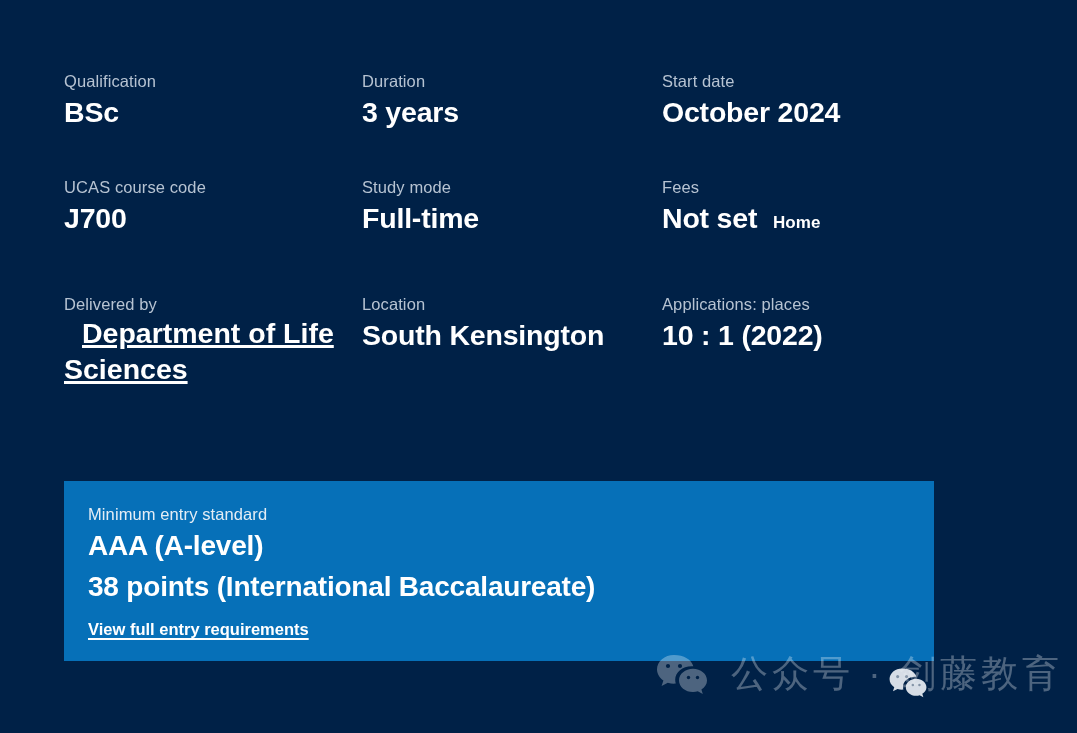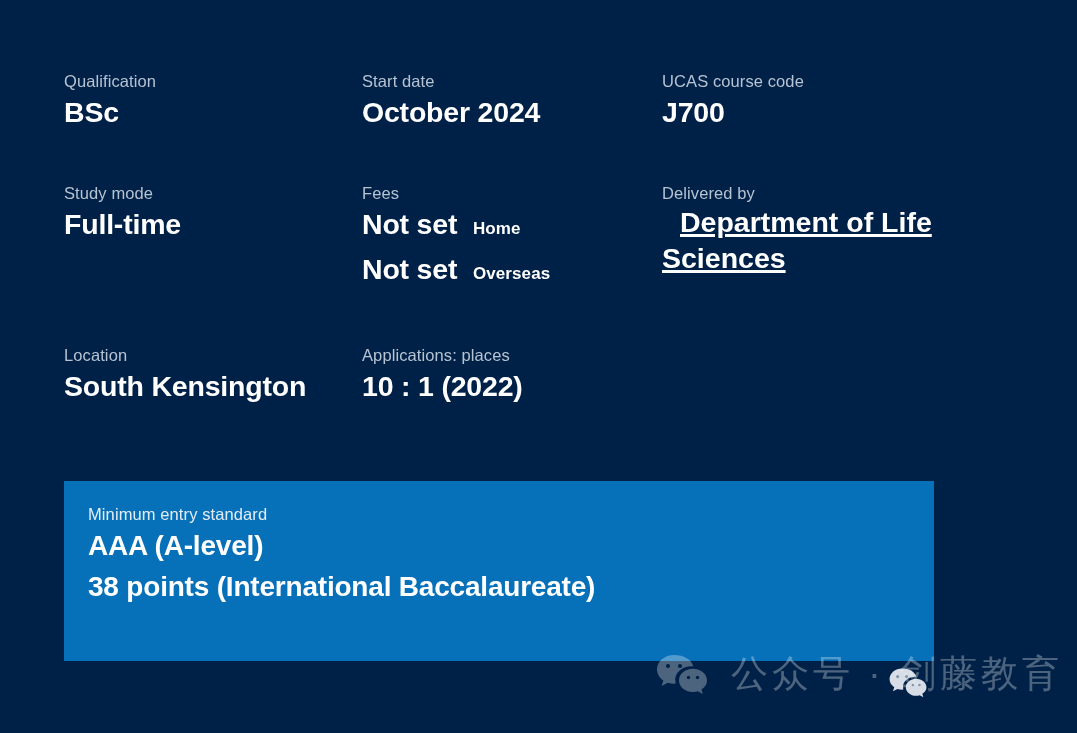--- a/index.html
+++ b/index.html
@@ -167,36 +167,39 @@
 
 <div class="page">
 
   <div class="facts-grid">
 
     <div class="fact row-1">
       <div class="fact-label">Qualification</div>
       <div class="fact-value">BSc</div>
     </div>
     <div class="fact row-1">
+      <div class="fact-label">Duration</div>
+      <div class="fact-value">3 years</div>
+    </div>
+    <div class="fact row-1">
       <div class="fact-label">Start date</div>
       <div class="fact-value">October 2024</div>
     </div>
 
     <div class="fact row-2">
       <div class="fact-label">UCAS course code</div>
       <div class="fact-value">J700</div>
     </div>
     <div class="fact row-2">
       <div class="fact-label">Study mode</div>
       <div class="fact-value">Full-time</div>
     </div>
     <div class="fact row-2">
       <div class="fact-label">Fees</div>
       <div class="fact-value"><span>Not set</span> <span class="qualifier">Home</span></div>
-      <div class="fact-value"><span>Not set</span> <span class="qualifier">Overseas</span></div>
     </div>
 
     <div class="fact">
       <div class="fact-label">Delivered by</div>
       <div class="fact-value-wrap"><a class="fact-link">Department of Life Sciences</a></div>
     </div>
     <div class="fact">
       <div class="fact-label">Location</div>
       <div class="fact-value">South Kensington</div>
     </div>
@@ -204,20 +207,21 @@
       <div class="fact-label">Applications: places</div>
       <div class="fact-value">10 : 1 (2022)</div>
     </div>
 
   </div>
 
   <div class="entry-panel">
     <div class="entry-label">Minimum entry standard</div>
     <div class="entry-value">AAA (A-level)</div>
     <div class="entry-value">38 points (International Baccalaureate)</div>
+    <a class="entry-link">View full entry requirements</a>
   </div>
 
   <div class="watermark-big">
     <span>
       <svg class="wechat-icon" width="54" height="42" viewBox="0 0 54 42" fill="none">
         <path d="M19 2C9.6 2 2 8.4 2 16.3c0 4.5 2.5 8.5 6.4 11.2L6.6 33l6.2-3.2c2 .6 4.1.9 6.2.9 .6 0 1.2 0 1.8-.1 -.4-1.2-.6-2.5-.6-3.8 0-7.5 7.3-13.6 16.3-13.6 .6 0 1.2 0 1.8.1C36.7 6.6 28.7 2 19 2Z" fill="#ffffff"></path>
         <circle cx="13" cy="13" r="2.1" fill="#002147"></circle>
         <circle cx="25" cy="13" r="2.1" fill="#002147"></circle>
         <path d="M52 27.4c0-6.4-6.3-11.6-14-11.6s-14 5.2-14 11.6c0 6.4 6.3 11.6 14 11.6 1.7 0 3.3-.2 4.8-.7l5 2.6-1.4-4.5c3.4-2.1 5.6-5.4 5.6-9Z" fill="#ffffff"></path>
         <circle cx="33.5" cy="24.5" r="1.7" fill="#002147"></circle>

